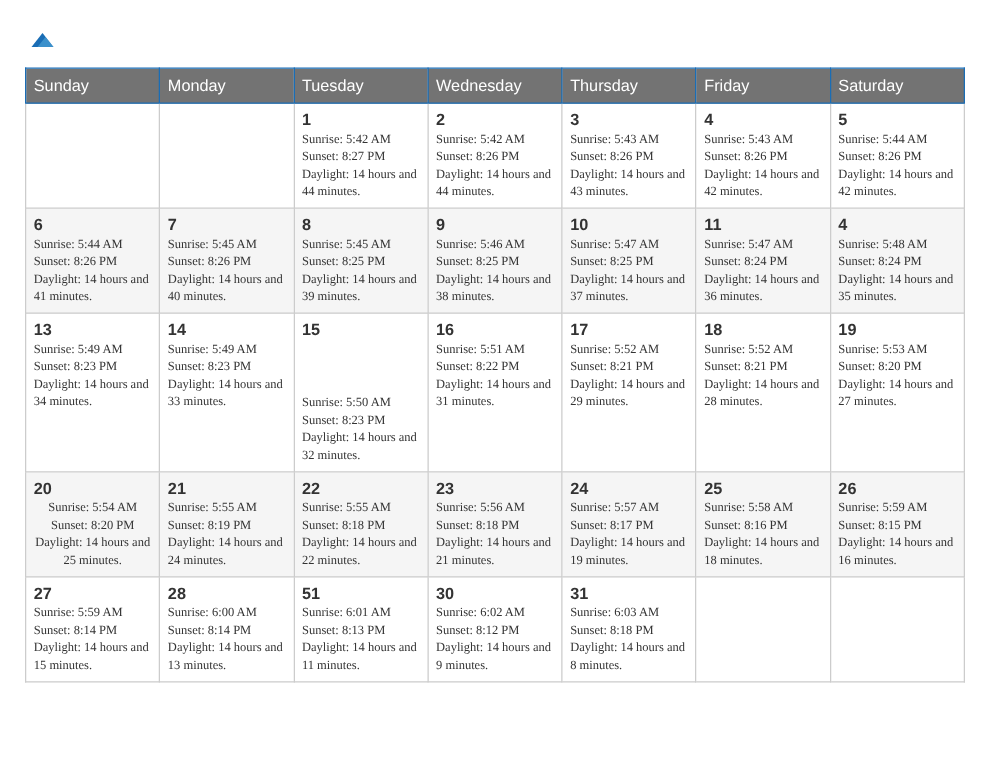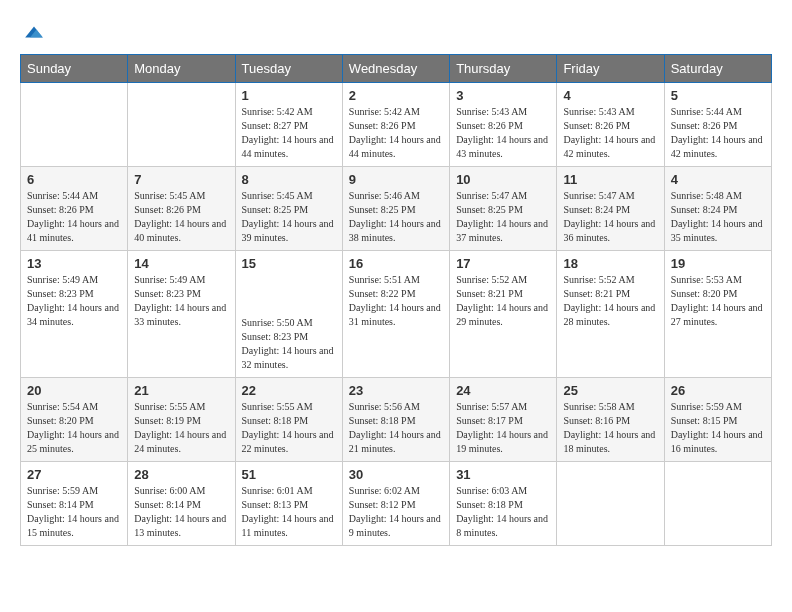--- a/index.html
+++ b/index.html
@@ -248,21 +248,21 @@
         <td>
           <span class="day-number">19</span>
           <div class="day-info" style="white-space: pre-line;">Sunrise: 5:53 AM
 Sunset: 8:20 PM
 Daylight: 14 hours and 27 minutes.</div>
         </td>
       </tr>
       <tr>
         <td>
           <span class="day-number">20</span>
-          <div class="day-info" style="white-space: pre-line;">Sunrise: 5:54 AM
+          <div class="day-info" style="white-space: pre-line; text-align: center;">Sunrise: 5:54 AM
 Sunset: 8:20 PM
 Daylight: 14 hours and 25 minutes.</div>
         </td>
         <td>
           <span class="day-number">21</span>
           <div class="day-info" style="white-space: pre-line;">Sunrise: 5:55 AM
 Sunset: 8:19 PM
 Daylight: 14 hours and 24 minutes.</div>
         </td>
         <td>

